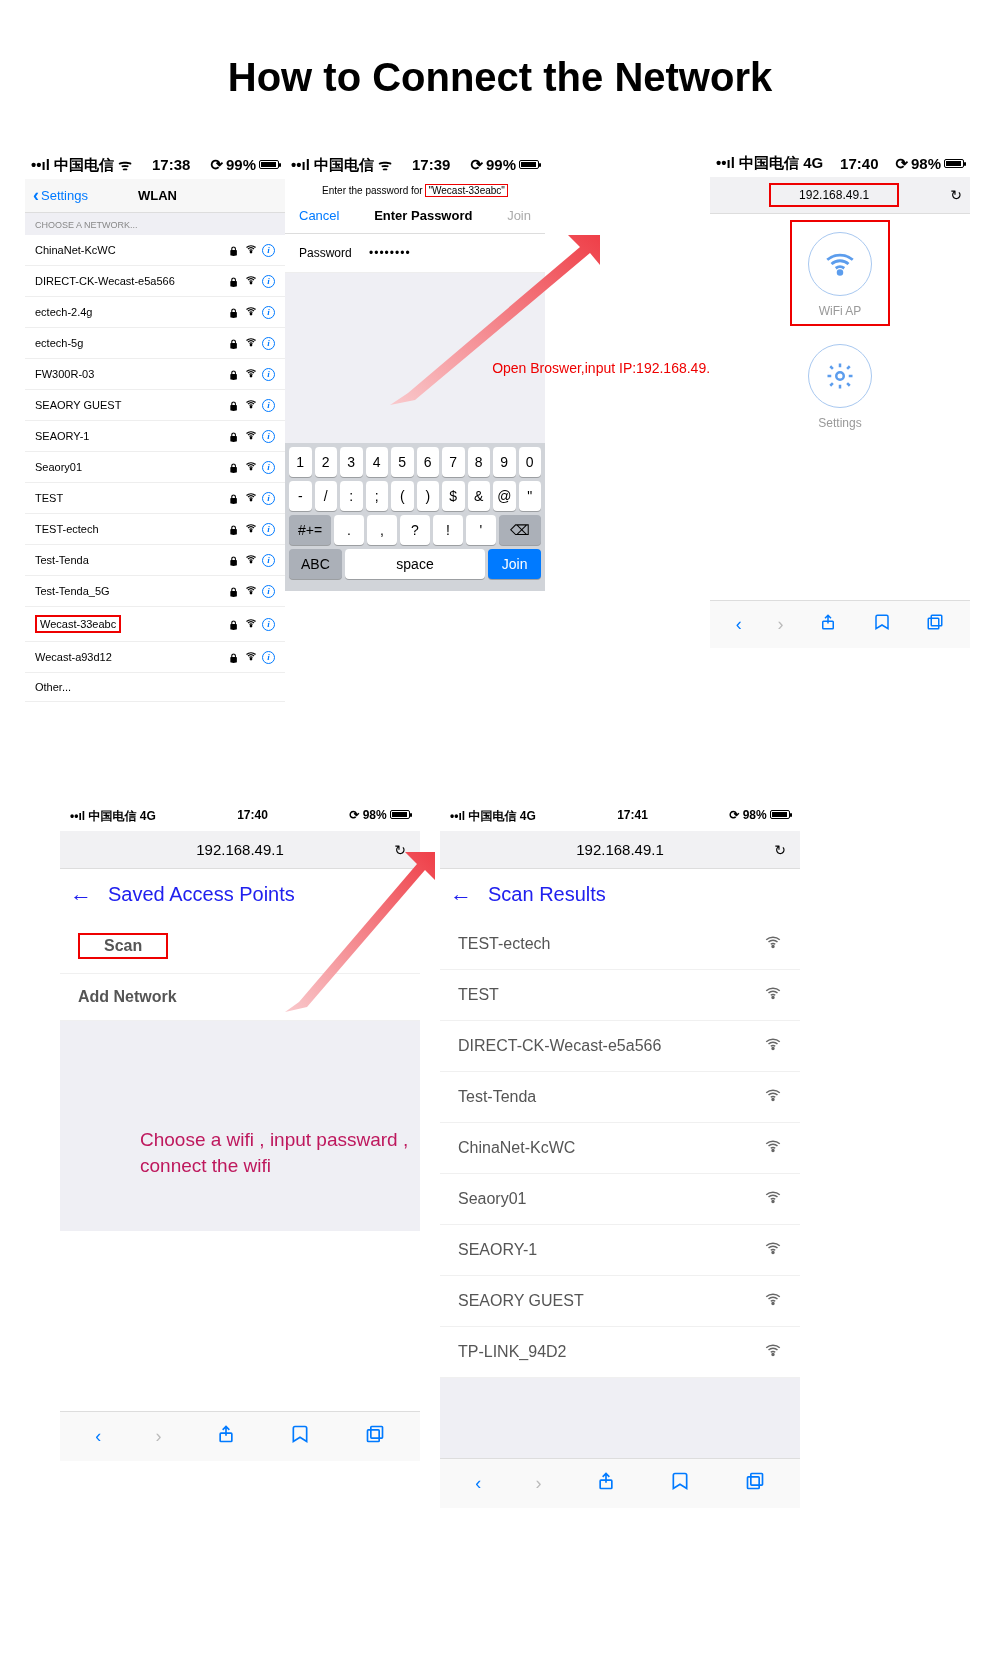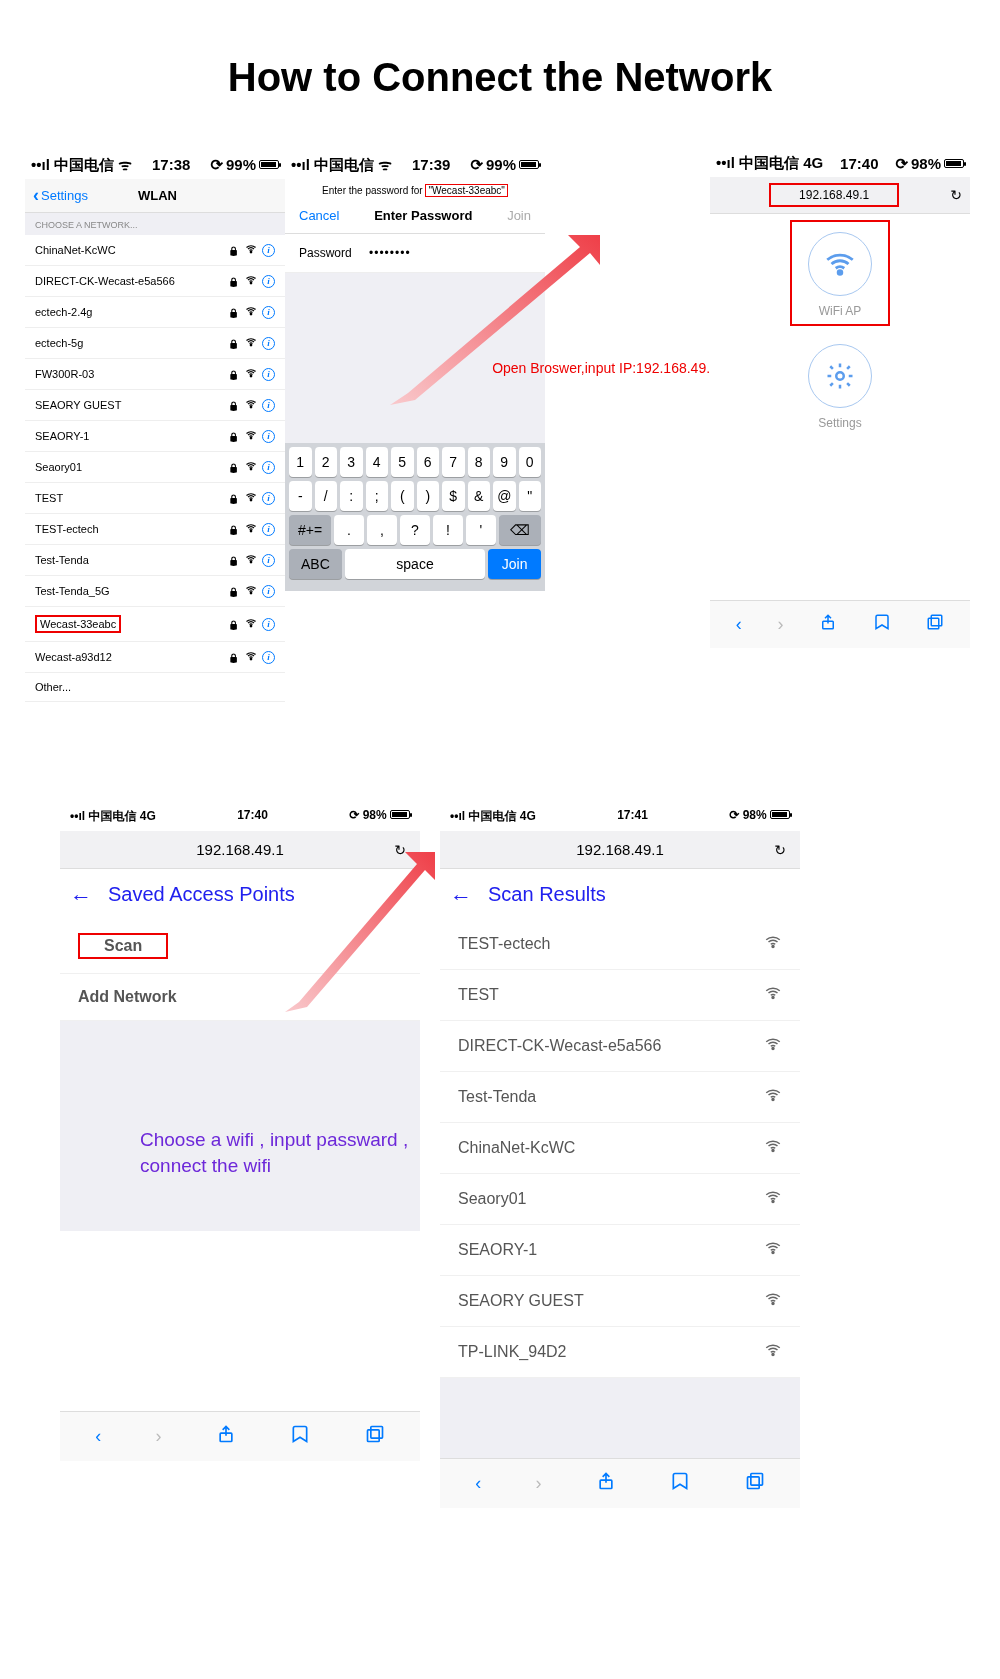--- a/index.html
+++ b/index.html
@@ -68,21 +68,21 @@
   .status-bar-lg { display:flex; justify-content:space-between; padding: 6px 10px; font-size: 12px; font-weight:600; }
   .url-bar-lg { display:flex; align-items:center; justify-content:center; padding: 10px; background:#f1f1f3; border-bottom:1px solid #ddd; position:relative; }
   .url-bar-lg .url { font-size: 15px; }
   .url-bar-lg .refresh { position:absolute; right: 14px; }
   .page-nav { display:flex; align-items:center; padding: 12px 10px; font-size: 20px; color:#2020ee; gap: 16px; }
   .page-nav .back-arrow { font-size: 22px; font-weight:700; }
   .list-item-lg { display:flex; justify-content:space-between; align-items:center; padding: 14px 18px; font-size: 16px; color:#555; border-bottom:1px solid #f0f0f0; }
   .list-item-lg.bold { font-weight:600; }
   .list-item-lg .wicon { color:#777; }
   .scan-hl { border: 2px solid #e00; display:inline-block; padding: 2px 24px; }
-  .row2-annot { position:absolute; left: 80px; top: 325px; color:#6d28d9; font-size: 19px; line-height:1.35; }
+  .row2-annot { position:absolute; left: 80px; top: 325px; color:#be185d; font-size: 19px; line-height:1.35; }
   .row2-gap { height: 210px; background:#efeff4; }
   .scan-gap { height: 80px; background:#efeff4; }
 
   .safari-toolbar { display:flex; justify-content:space-around; align-items:center; padding: 12px 8px; border-top:1px solid #ddd; background:#f9f9f9; color:#007aff; font-size:18px; }
   .safari-toolbar .dim { color:#bbb; }
 
   .chevron-left::before { content:'‹'; font-size: 18px; font-weight:700; }
   .lock-icon::before { content:'🔒'; font-size:9px; filter: grayscale(1) brightness(0); }
   svg.wifi { width:12px; height:12px; }
   svg.wifi-lg { width:18px; height:18px; }

